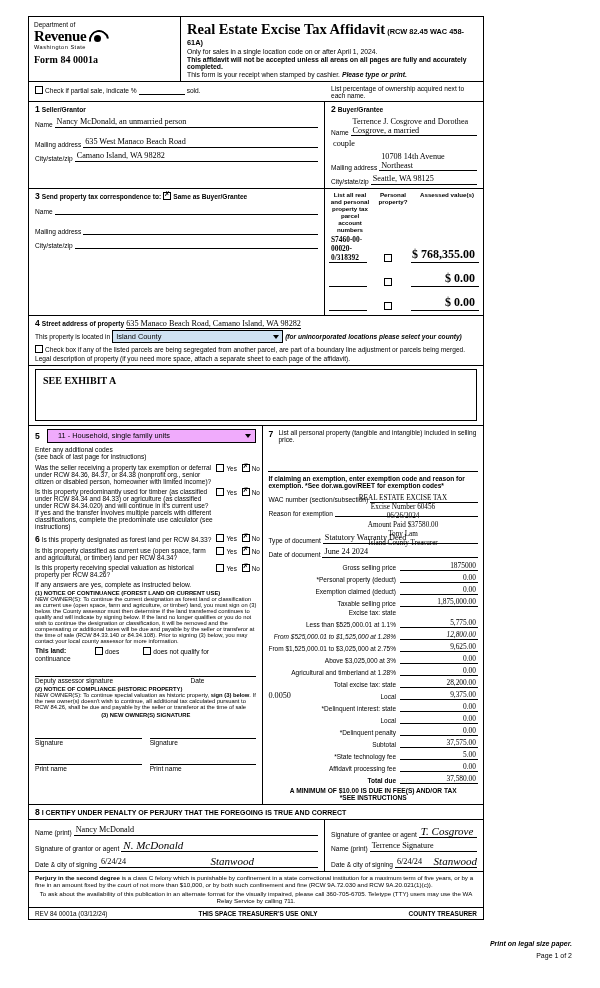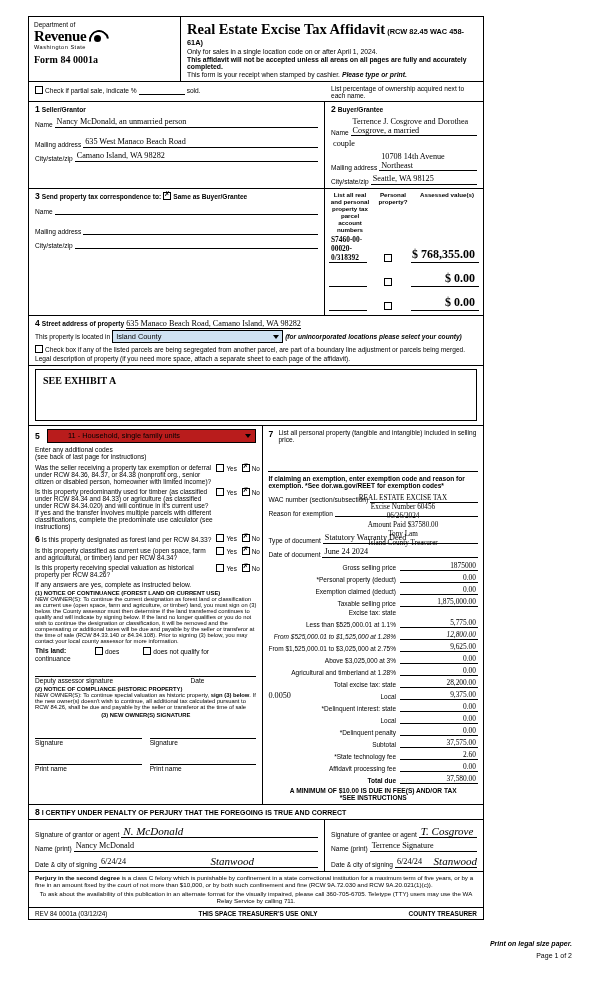--- a/index.html
+++ b/index.html
@@ -60,21 +60,21 @@
   
   .s4{padding:2px 6px 3px 6px;border-bottom:1px solid #000;}
   .selectbox{display:inline-block;border:1px solid #000;background:#cfe2f3;padding:0 16px 0 3px;font-size:7.4px;position:relative;min-width:150px;height:11px;line-height:11px;}
   .selectbox:after{content:"";position:absolute;right:3px;top:4px;border-left:3.5px solid transparent;border-right:3.5px solid transparent;border-top:4px solid #000;}
   
   .exhibit{margin:3px 6px 4px 6px;border:1px solid #000;height:52px;padding:5px 7px;box-sizing:border-box;font-family:"Liberation Serif",serif;font-size:10px;font-weight:bold;}
   
   .lower{display:flex;border-top:1px solid #000;}
   .lcol{width:296px;border-right:1px solid #000;padding:3px 6px 3px 6px;box-sizing:border-box;}
   .rcol{flex:1;padding:3px 5px 3px 5px;box-sizing:border-box;}
-  .selwide{display:block;border:1px solid #000;background:#b91c1c;font-size:7.4px;height:12px;line-height:12px;padding-left:20px;position:relative;}
+  .selwide{display:block;border:1px solid #000;background:#f0abfc;font-size:7.4px;height:12px;line-height:12px;padding-left:10px;position:relative;}
   .selwide:after{content:"";position:absolute;right:4px;top:4px;border-left:3.5px solid transparent;border-right:3.5px solid transparent;border-top:4px solid #000;}
   .qline{display:flex;}
   .qtext{flex:1;padding-right:3px;}
   .yn{width:40px;font-size:6.4px;white-space:nowrap;text-align:left;}
   .calcrow{display:flex;justify-content:space-between;align-items:flex-end;}
   .calcrow .lab{font-size:6.5px;white-space:nowrap;}
   .calcrow .val{width:76px;border-bottom:1px solid #000;text-align:right;font-size:7.4px;padding-right:2px;}
   .sigline{border-bottom:1px solid #000;height:14px;}
   .sig2{display:flex;gap:8px;}
   .sig2 > div{flex:1;}
@@ -410,21 +410,21 @@
         <div class="calcrow" style="margin-top:2px;">
               <span class="lab" style="flex:1;text-align:right;padding-right:4px;">*Delinquent penalty</span>
               <span class="val hand">0.00</span>
             </div>
         <div class="calcrow" style="margin-top:2px;">
               <span class="lab" style="flex:1;text-align:right;padding-right:4px;">Subtotal</span>
               <span class="val hand">37,575.00</span>
             </div>
         <div class="calcrow" style="margin-top:2px;">
               <span class="lab" style="flex:1;text-align:right;padding-right:4px;">*State technology fee</span>
-              <span class="val hand">2.60</span>
+              <span class="val hand">5.00</span>
             </div>
         <div class="calcrow" style="margin-top:2px;">
               <span class="lab" style="flex:1;text-align:right;padding-right:4px;">Affidavit processing fee</span>
               <span class="val hand">0.00</span>
             </div>
         <div class="calcrow" style="margin-top:2px;">
               <span class="lab bold" style="flex:1;text-align:right;padding-right:4px;">Total due</span>
               <span class="val hand">37,580.00</span>
             </div>
       </div>
@@ -433,26 +433,26 @@
     </div>
   </div>
 
   <div class="s8hdr">
     <span class="sec-num">8</span>
     <span>I CERTIFY UNDER PENALTY OF PERJURY THAT THE FOREGOING IS TRUE AND CORRECT</span>
   </div>
   <div class="s8">
     <div class="c1">
       <div class="fline">
+            <span class="t">Name (print)</span>
+            <span class="v hand">Nancy McDonald</span>
+          </div>
+      <div class="fline">
             <span class="t">Signature of grantor or agent</span>
             <span class="v script">N. McDonald</span>
-          </div>
-      <div class="fline">
-            <span class="t">Name (print)</span>
-            <span class="v hand">Nancy McDonald</span>
           </div>
       <div class="fline">
             <span class="t">Date &amp; city of signing</span>
             <span class="v hand">6/24/24</span>
             <span class="v script">Stanwood</span>
           </div>
     </div>
     <div class="c2">
       <div class="fline">
             <span class="t">Signature of grantee or agent</span>

